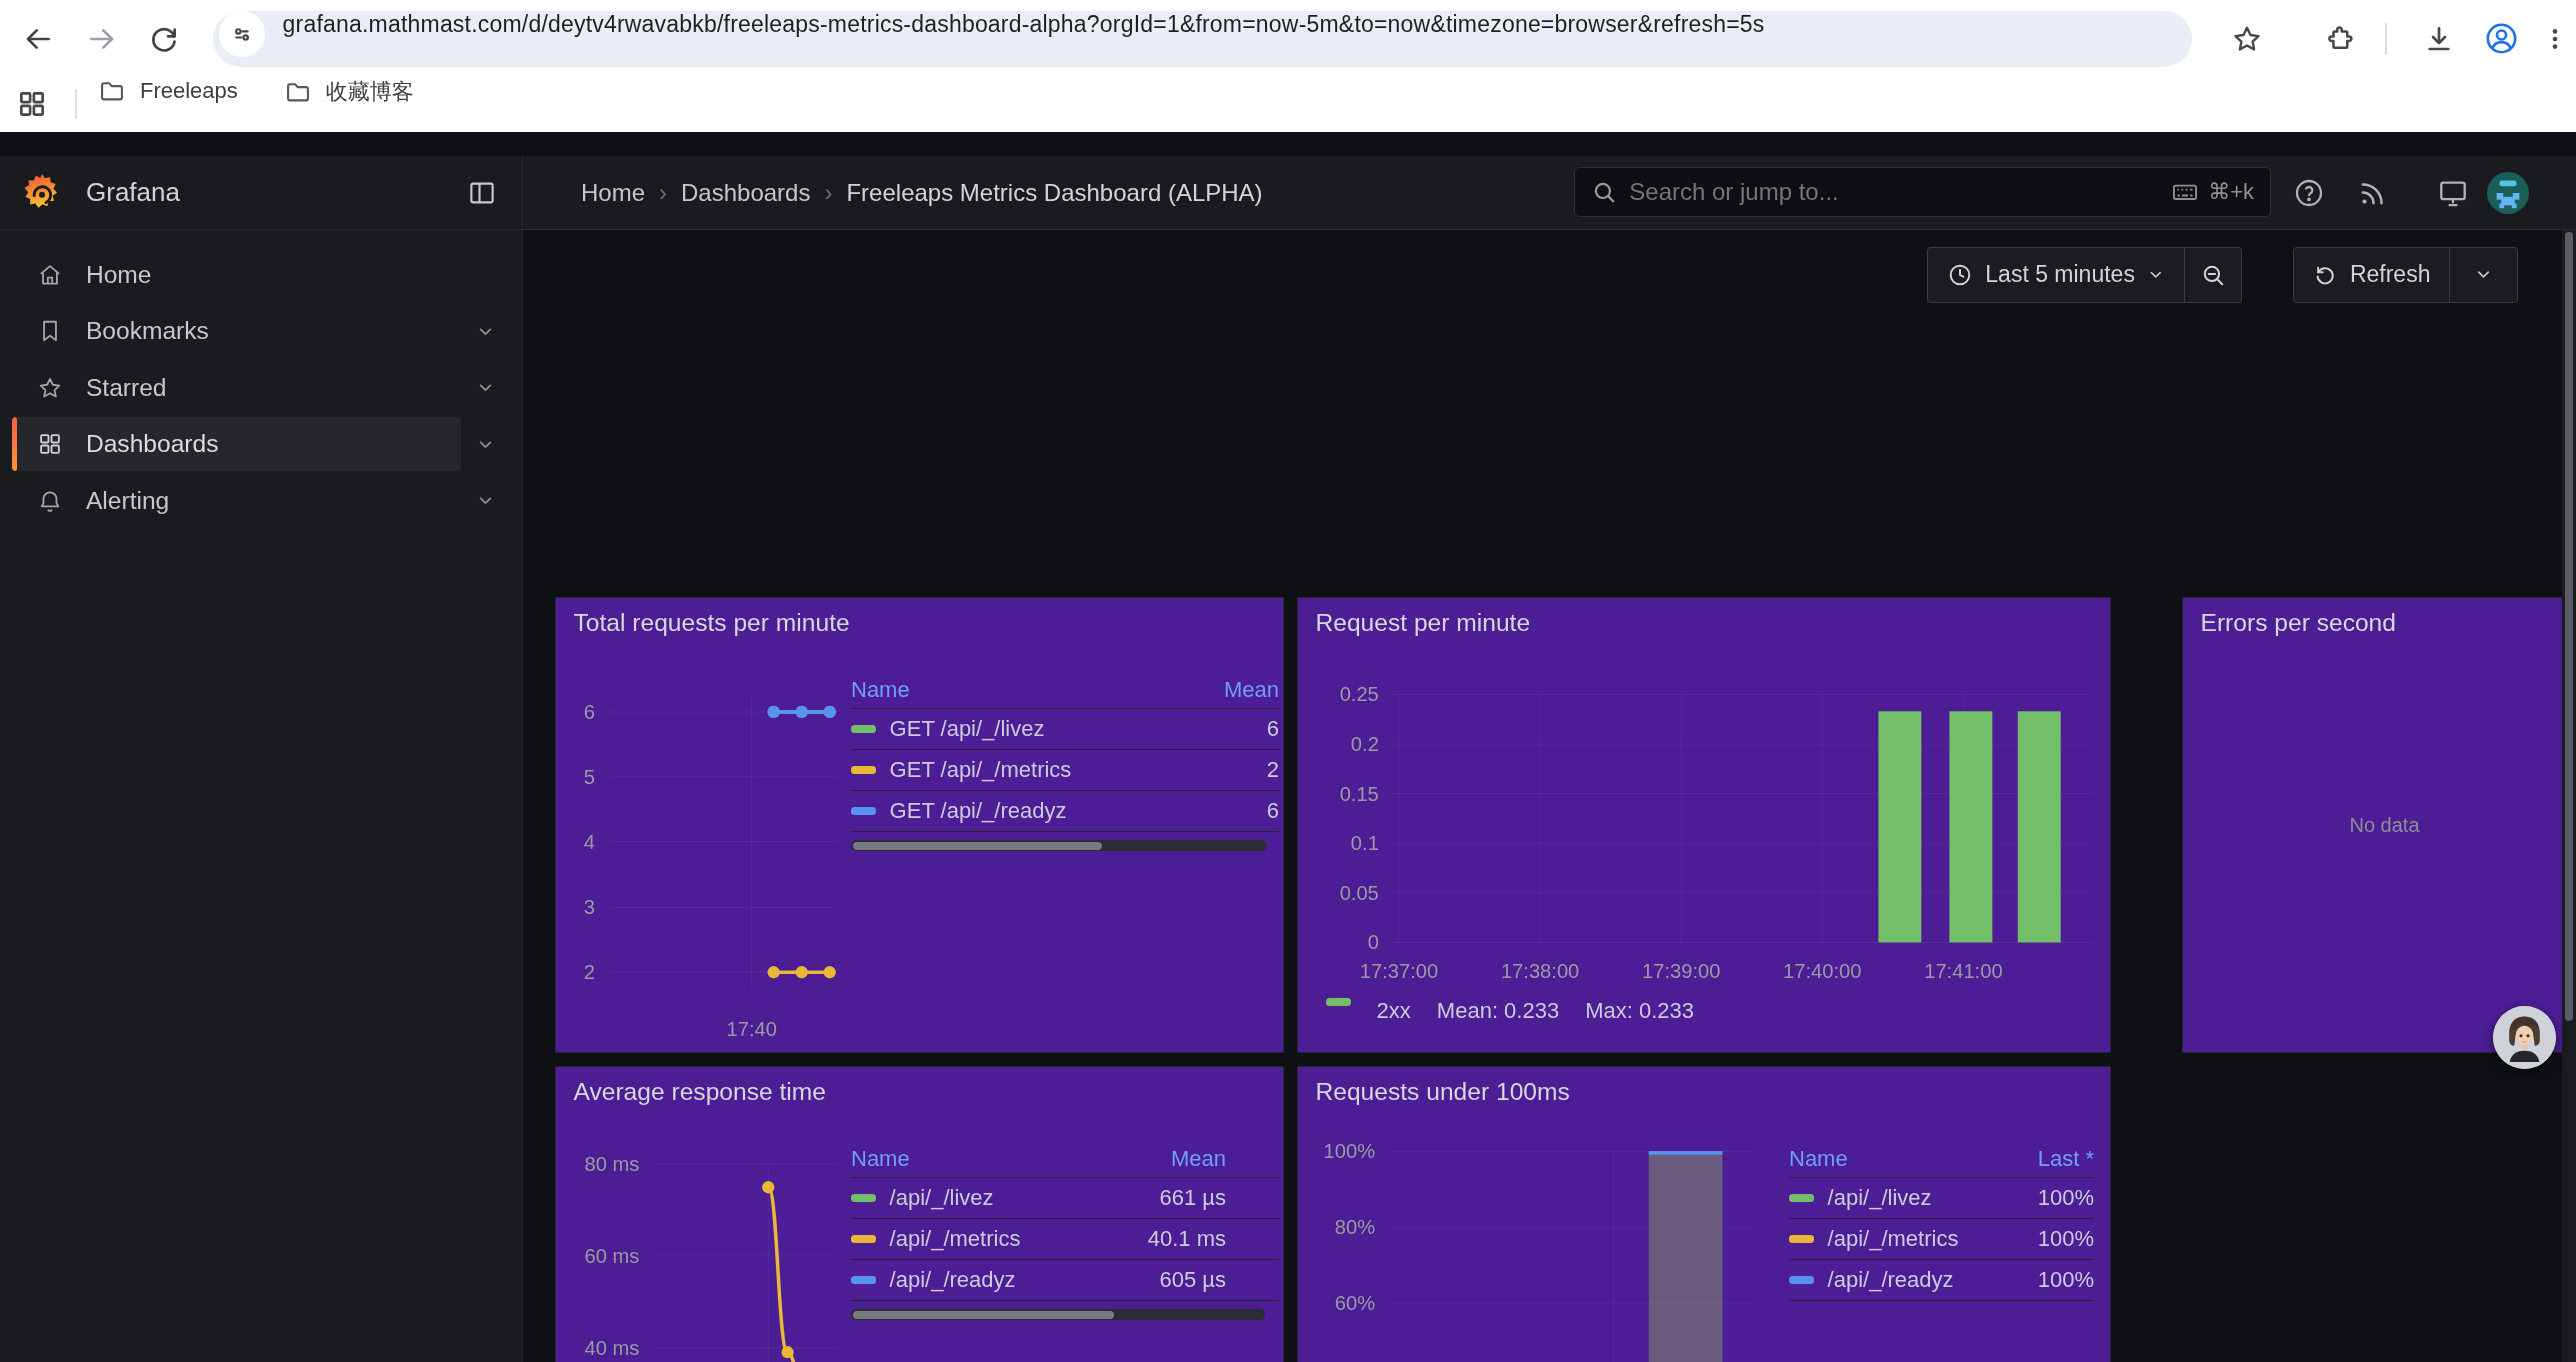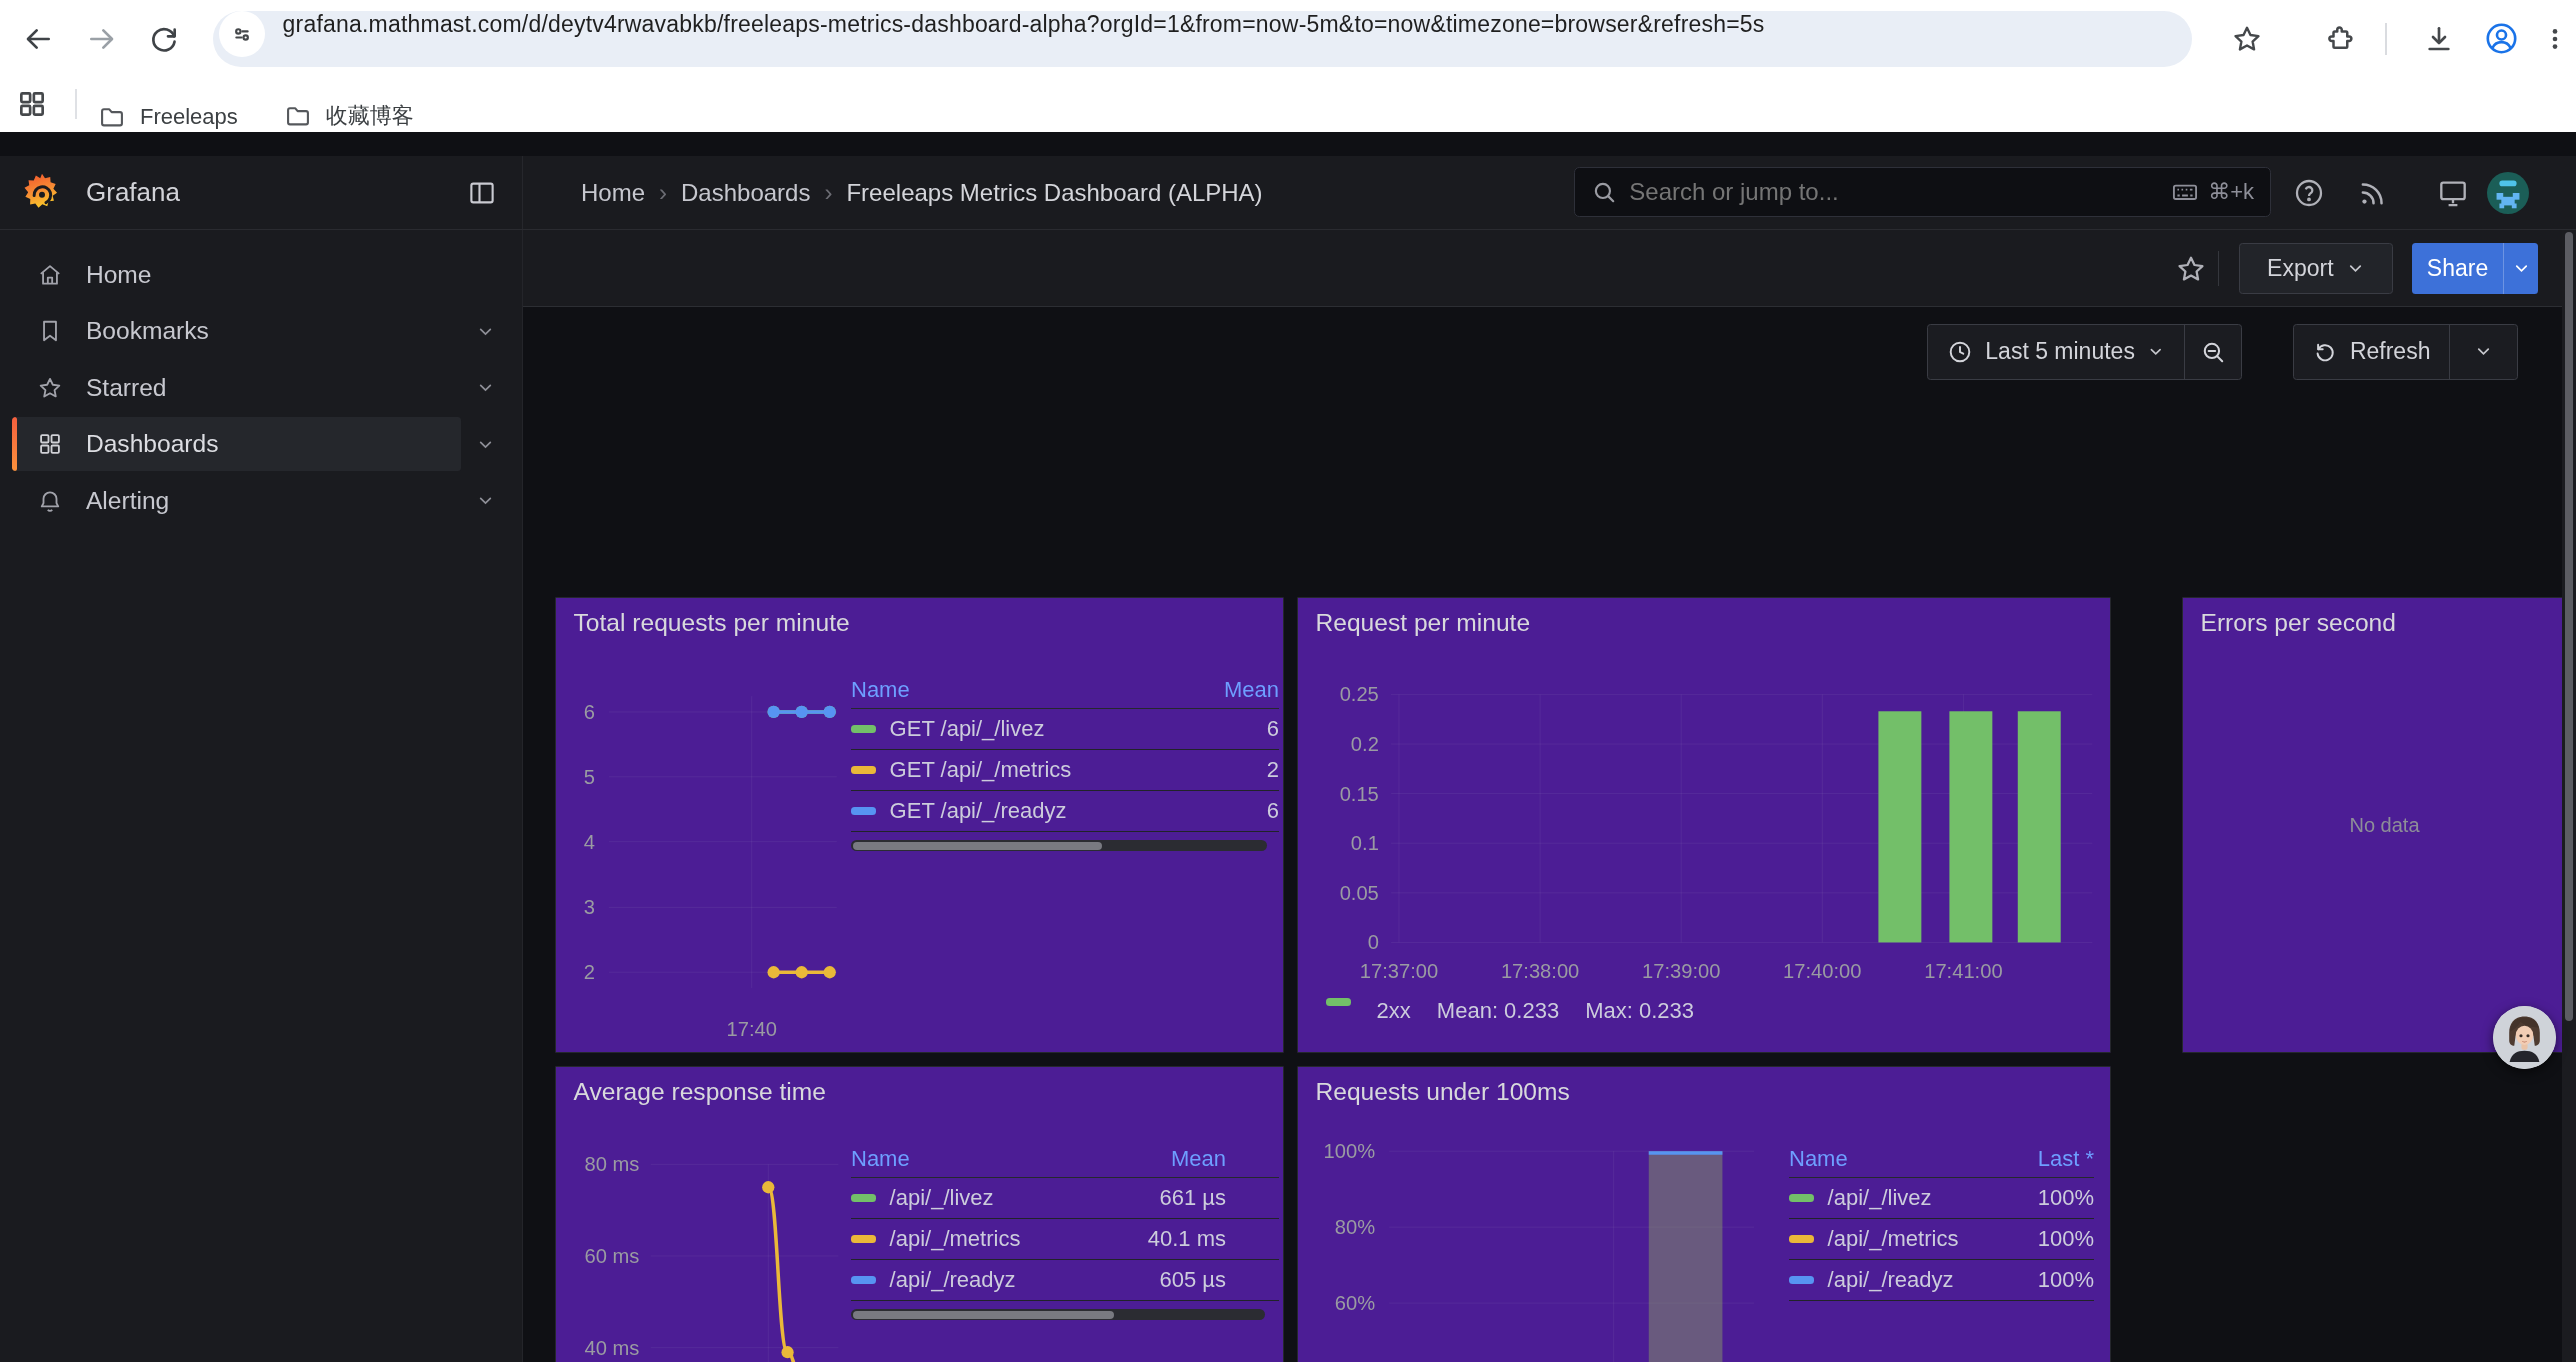--- a/index.html
+++ b/index.html
@@ -11,21 +11,21 @@
   .chrome { position:absolute; top:0; left:0; width:100%; height:132px; background:#ffffff; }
   .chrome-toolbar { position:relative; height:77px; }
   .nav-ic { position:absolute; top:17.5px; width:42px; height:42px; display:flex; align-items:center; justify-content:center; border-radius:50%; }
   .omnibox { position:absolute; left:213px; top:10.5px; width:1979px; height:56px; background:#e9eef6; border-radius:28px; display:flex; }
   .omni-tune { width:46px; height:46px; margin-left:6.1px; background:#ffffff; border-radius:50%; display:flex; align-items:center; justify-content:center; }
   .omni-url { margin-left:17.5px; font-size:23px; color:#1f1f1f; letter-spacing:0.2px; white-space:nowrap; overflow:hidden; }
   .tb-sep { position:absolute; left:2385px; top:23px; width:1.8px; height:32px; background:#dadce0; }
   .chrome-bookmarks { position:relative; height:54px; display:flex; align-items:center; }
   .bk-apps { position:absolute; left:16px; top:11.4px; width:32px; height:32px; }
   .bk-sep { position:absolute; left:75px; top:12.3px; width:1.8px; height:30px; background:#dfe1e5; }
-  .bk-list { position:absolute; left:98px; top:0; height:54px; display:flex; align-items:flex-end; gap:46px; }
+  .bk-list { position:absolute; left:98px; top:0; height:54px; display:flex; align-items:flex-start; gap:46px; }
   .bk-chip { display:flex; align-items:center; gap:14px; font-size:22px; color:#3c4043; }
 
   
   .gf { position:absolute; top:132px; left:0; right:0; bottom:0; background:#0f1014; color:#ccccdc;margin-top:24px; }
   .gf-header { position:relative; height:74px; background:#1a1b1f; border-bottom:0.9px solid #2a2b30; }
   .gf-h-left { position:absolute; left:0; top:0; bottom:0; width:523px; border-right:0.9px solid #26272c; display:flex; align-items:center; padding:0 21px; }
   .brand { margin-left:23px; font-size:26px; font-weight:500; color:#d2d3d8; }
   .dock-btn { margin-left:auto; width:39px; height:39px; display:flex; align-items:center; justify-content:center; }
   .breadcrumb { position:absolute; left:581px; top:0; height:73px; display:flex; align-items:center; font-size:24px; }
   .bc-item { color:#c6c7ce; cursor:pointer; }
@@ -330,42 +330,20 @@
             </div>
             <div class="sb-chev">
               <svg width="21" height="21" viewBox="0 0 24 24" fill="none" stroke="#8e8f97" stroke-width="2" stroke-linecap="round">
                 <path d="M6.5 9.5 12 15l5.5-5.5"></path>
               </svg>
             </div>
           </div>
         </div>
 
       <div class="content">
-        <div class="actions">
-          <div class="act-star">
-            <svg width="32" height="32" viewBox="0 0 24 24" fill="none" stroke="#b0b1b8" stroke-width="1.7" stroke-linejoin="round">
-                <path d="M12 3.6l2.6 5.4 6 .8-4.4 4.1 1.1 5.9-5.3-2.9-5.3 2.9 1.1-5.9L3.4 9.8l6-.8z"></path>
-              </svg>
-          </div>
-          <div class="act-sep"></div>
-          <div class="btn btn-export">
-            <span>Export</span>
-            <svg width="19" height="19" viewBox="0 0 24 24" fill="none" stroke="#c6c7cd" stroke-width="2.2" stroke-linecap="round">
-                <path d="M6 9l6 6 6-6"></path>
-              </svg>
-          </div>
-          <div class="share">
-            <div class="share-main">Share</div>
-            <div class="share-chev">
-              <svg width="19" height="19" viewBox="0 0 24 24" fill="none" stroke="#ffffff" stroke-width="2.2" stroke-linecap="round">
-                  <path d="M6 9l6 6 6-6"></path>
-                </svg>
-            </div>
-          </div>
-        </div>
 
         <div class="timebar">
           <div class="tgroup grp-time">
             <div class="tseg">
               <svg width="26" height="26" viewBox="0 0 24 24" fill="none" stroke="#d3d4da" stroke-width="1.8">
                   <circle cx="12" cy="12" r="8.6"></circle>
                   <path d="M12 7.4V12l3 1.6" stroke-linecap="round"></path>
                 </svg>
               <span>Last 5 minutes</span>
               <svg width="17.5" height="17.5" viewBox="0 0 24 24" fill="none" stroke="#c6c7cd" stroke-width="2.2" stroke-linecap="round">

